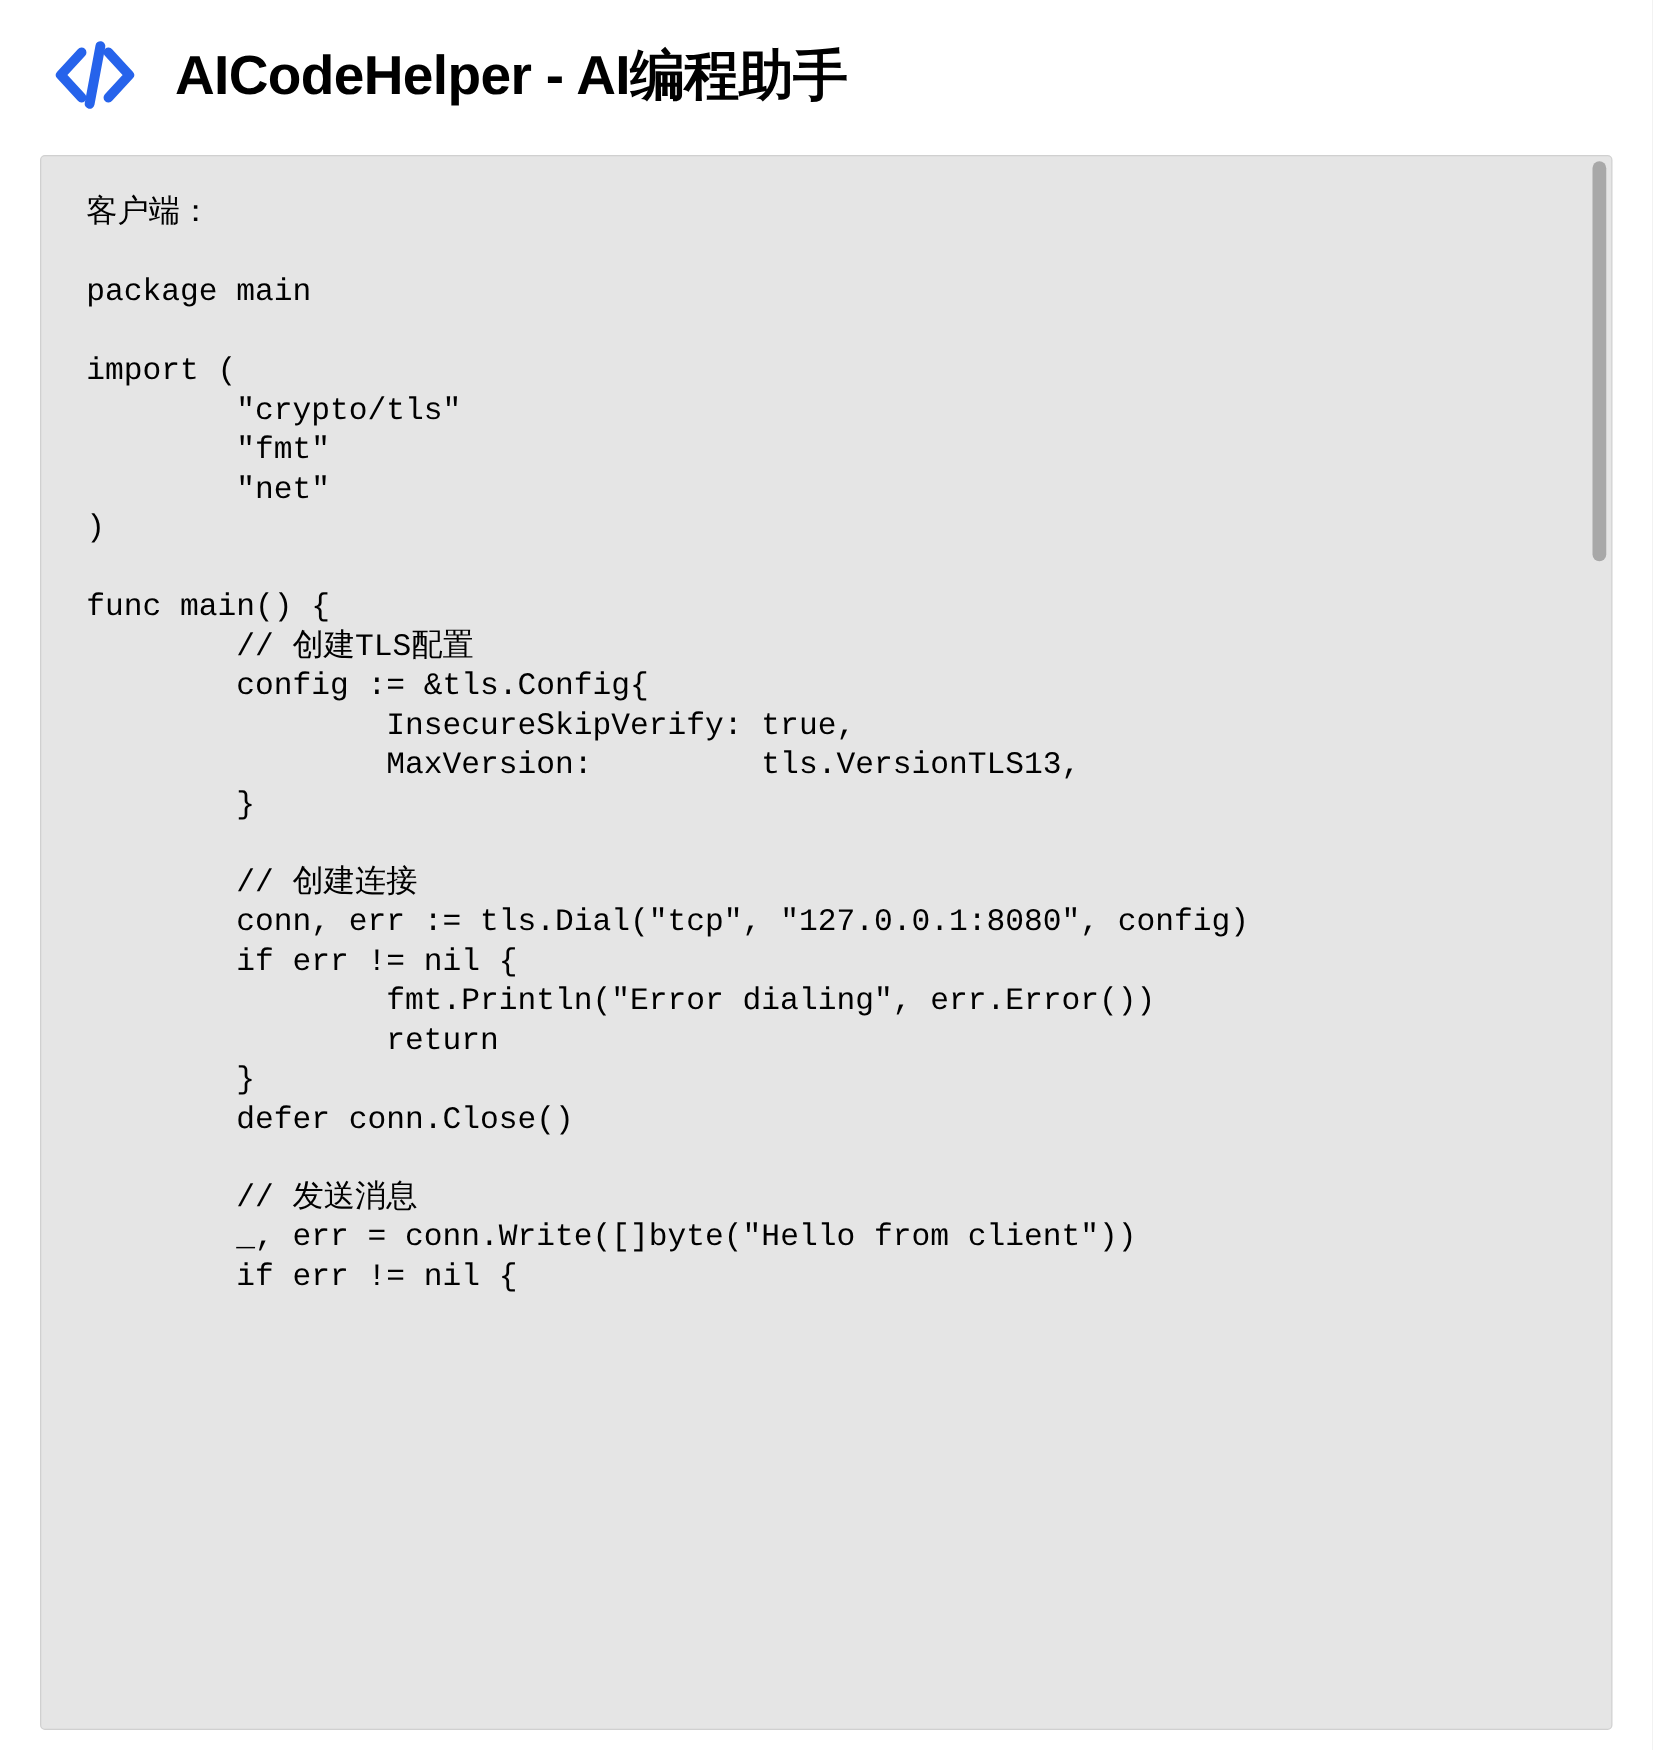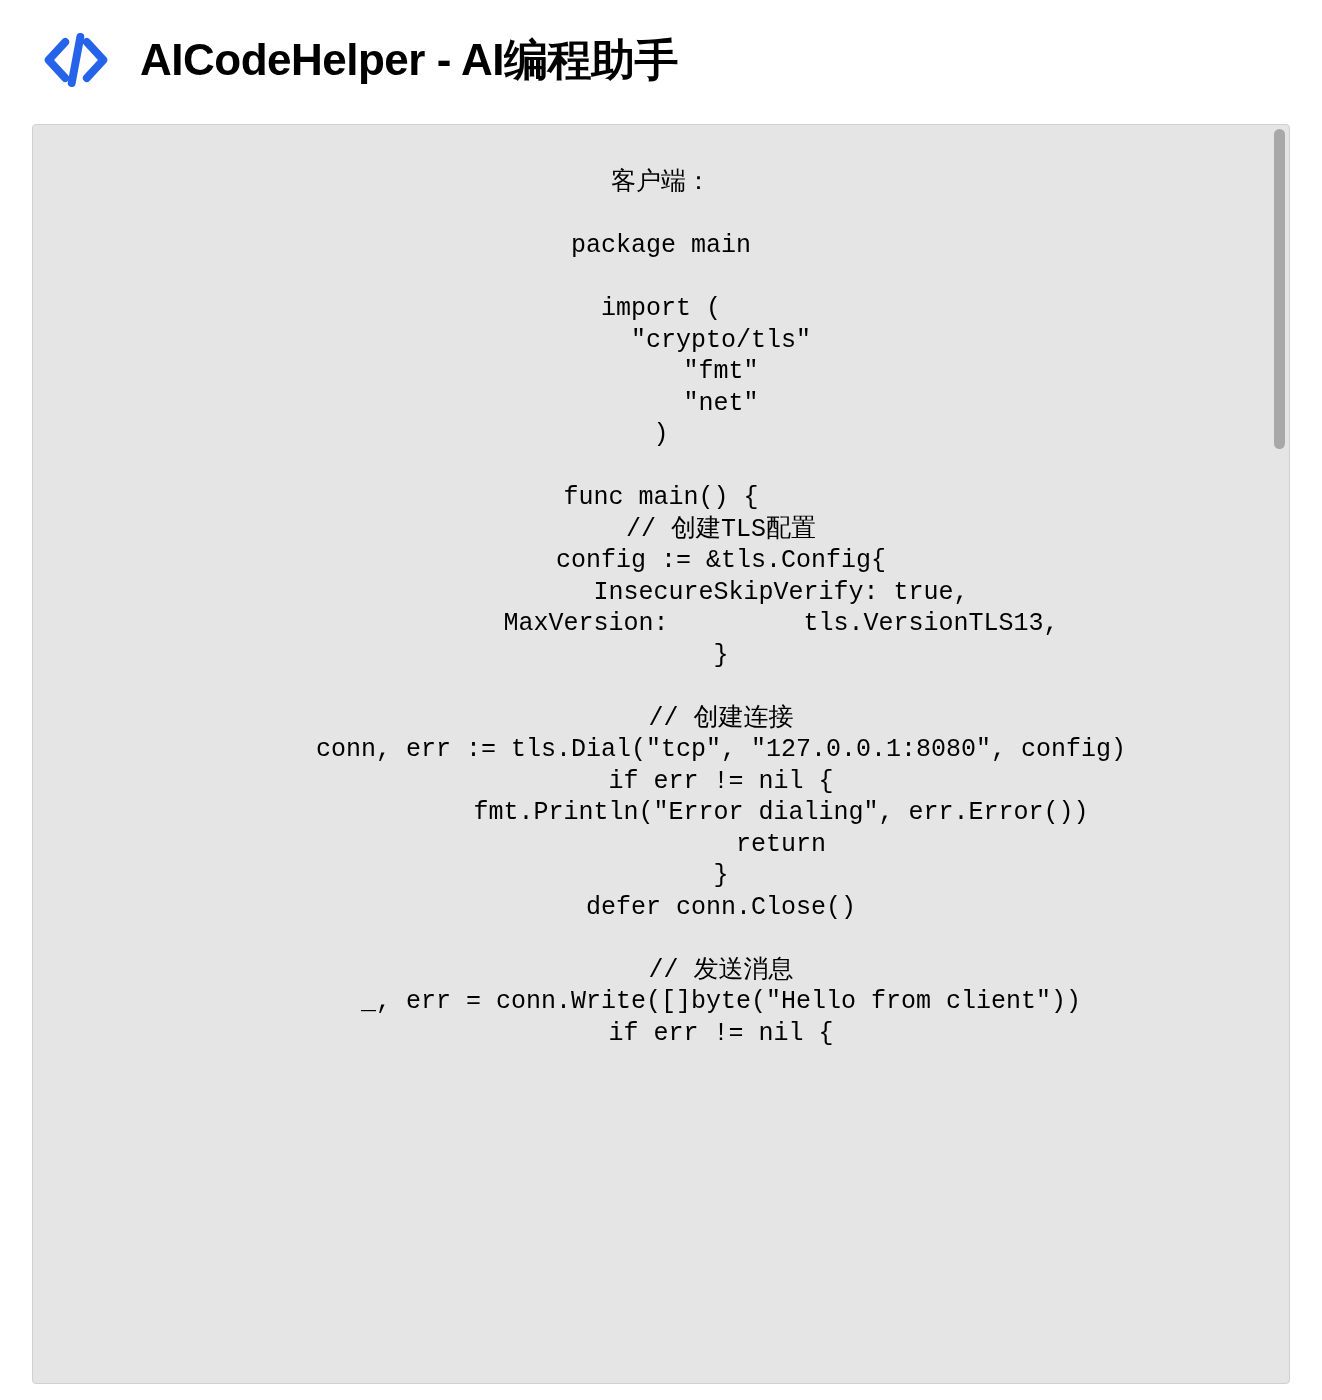--- a/index.html
+++ b/index.html
@@ -56,28 +56,27 @@
       padding: 4px;
       display: flex;
       align-items: center;
     }
     .copy-btn svg {
       width: 30px;
       height: 30px;
       stroke: #444;
     }
     .card-body {
-      padding: 42px 36px;
+      padding: 30px 36px;
       font-family: "Menlo", "Consolas", "Courier New", monospace;
       font-size: 25px;
       line-height: 1.26;
       color: #000;
       white-space: pre-wrap;
       word-break: break-word;
-      text-align: center;
     }
     .scrollbar-track {
       position: absolute;
       top: 4px;
       right: 4px;
       width: 11px;
       height: calc(100% - 8px);
       background: transparent;
     }
     .scrollbar-thumb {

